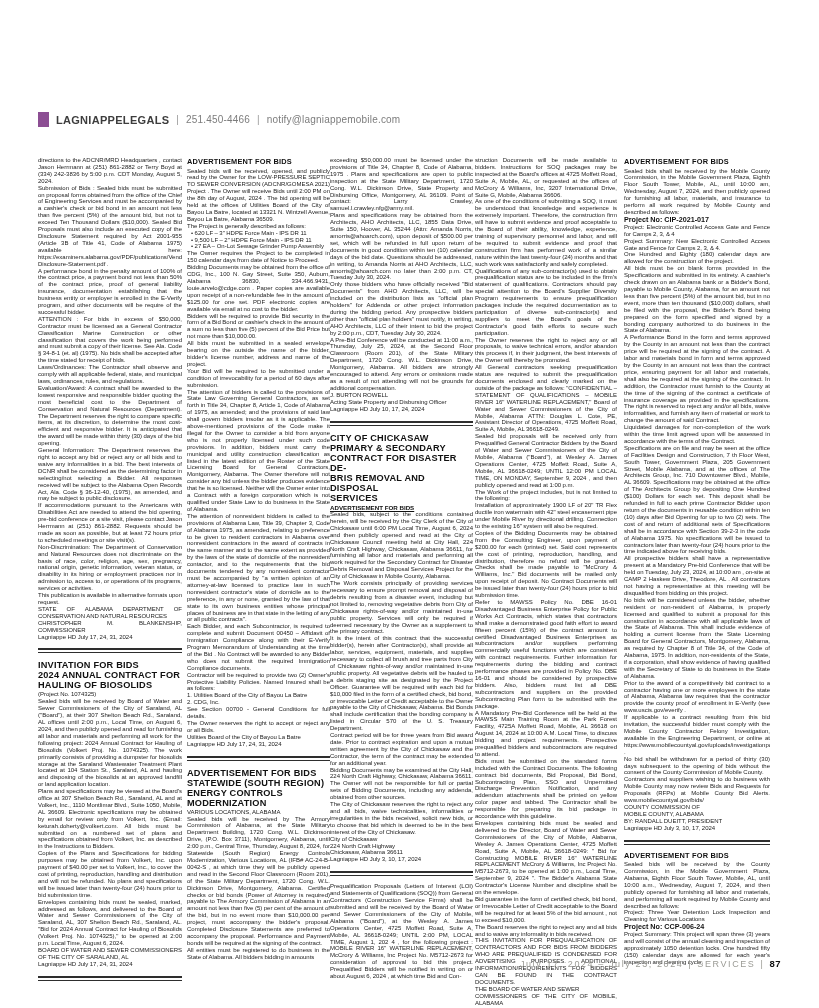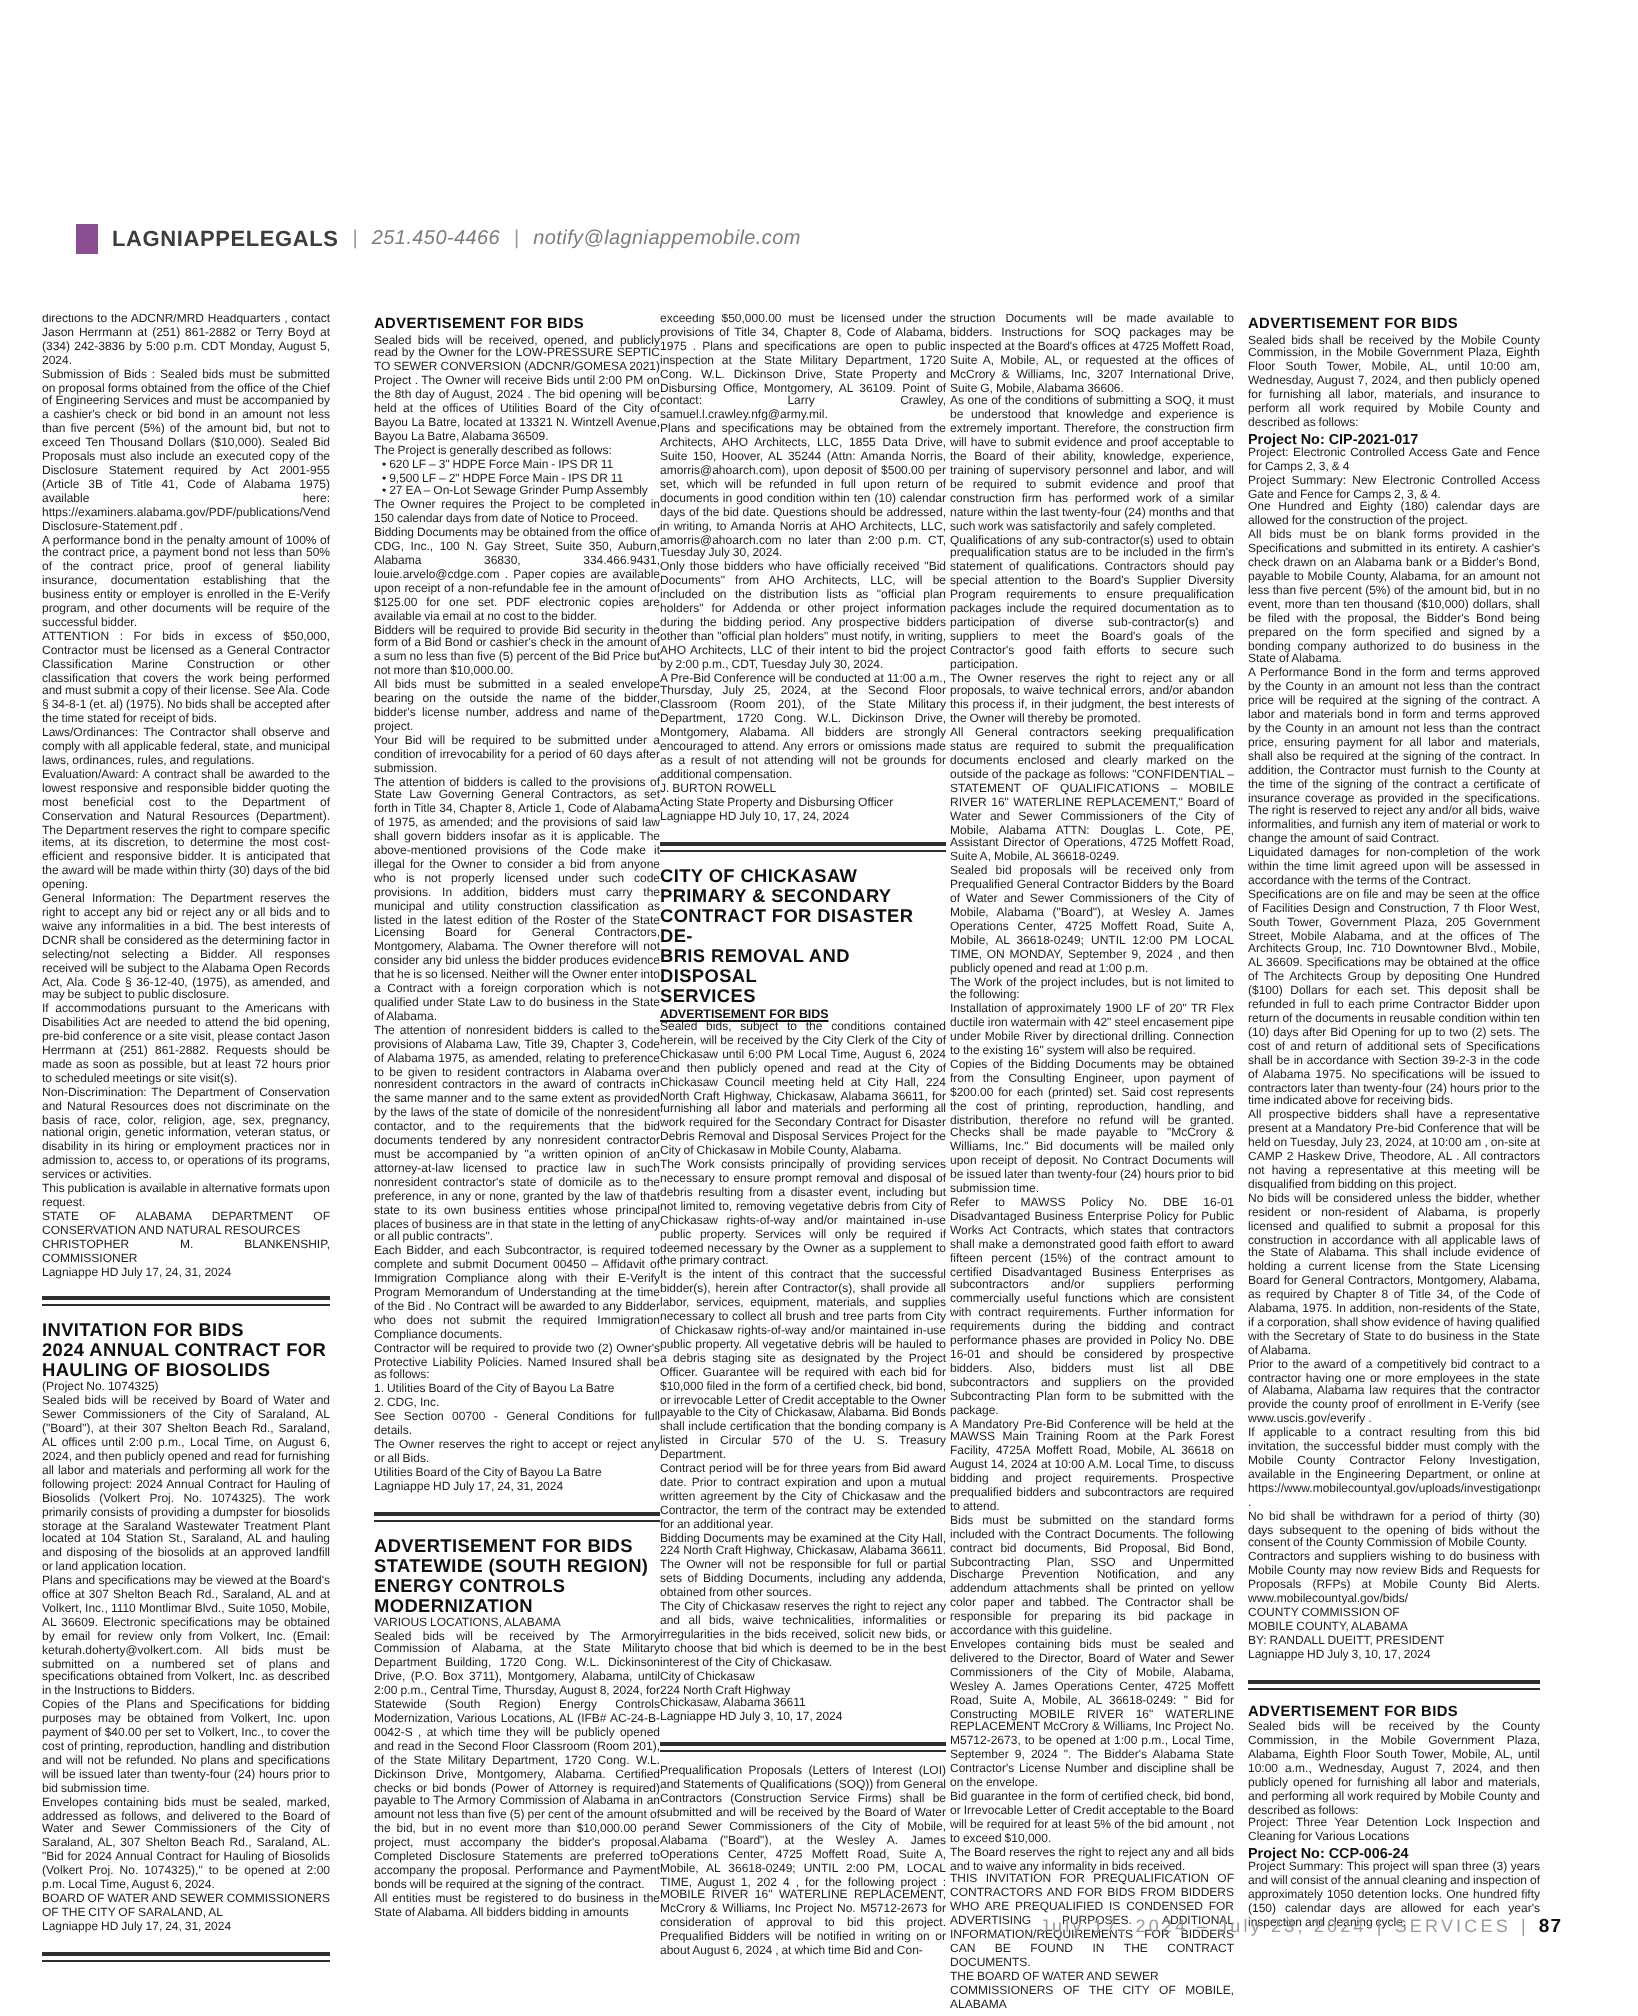--- a/index.html
+++ b/index.html
@@ -5,24 +5,24 @@
   html,body{margin:0;padding:0;}
   body{
     width:819px;height:1008px;position:relative;background:#ffffff;
     font-family:"Liberation Sans", sans-serif;color:#1c1c1c;overflow:hidden;
   }
   
   .header{position:absolute;left:38px;top:112px;display:flex;align-items:center;gap:7px;}
   .brand-square{display:inline-block;width:11px;height:15px;background:#8c4e93;}
   .brand{font-weight:bold;font-size:11px;color:#3d3d3d;letter-spacing:0.3px;}
   .hsep{color:#9a9a9a;font-size:10px;}
-  .hinfo{color:#7c7c7c;font-size:10px;letter-spacing:0.2px;font-style:italic;}
+  .hinfo{color:#7c7c7c;font-size:10px;letter-spacing:0.2px;}
   
   .col{position:absolute;top:157px;height:848px;overflow:hidden;}
-  .col1{left:21px;width:144px;}
+  .col1{left:38px;width:144px;}
   .col2{left:187px;width:143px;}
   .col3{left:330px;width:143px;}
   .col4{left:475px;width:142px;}
   .col5{left:624px;width:146px;}
   .blk{margin:0;}
   .para,.bullet{
     font-size:6px;line-height:6.9px;text-align:justify;
     color:#222;word-spacing:-0.2px;
   }
   .bullet{padding-left:4px;text-align:left;}

